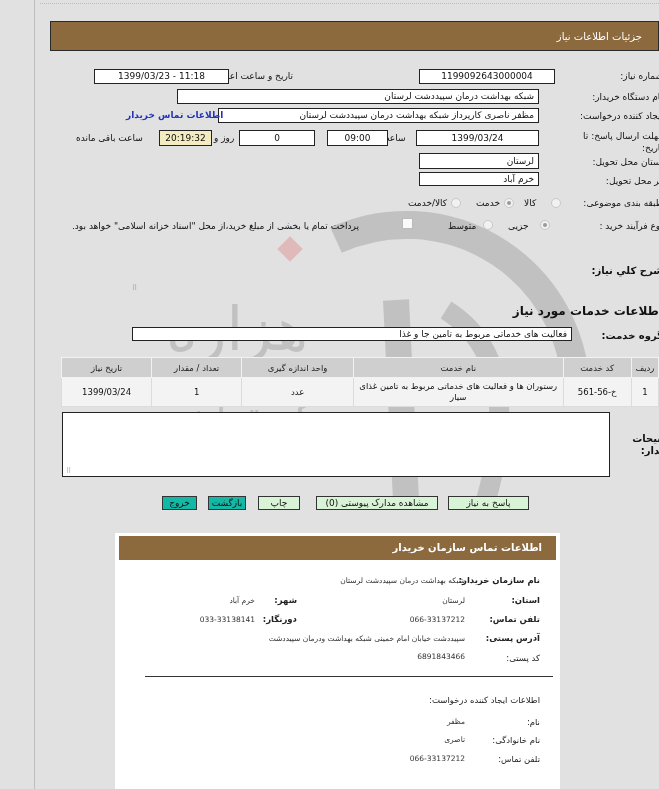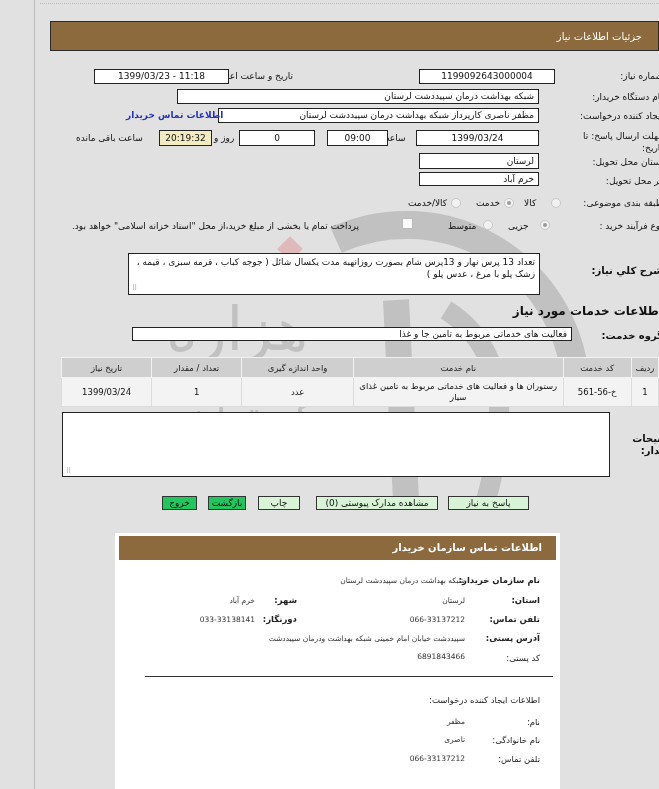--- a/index.html
+++ b/index.html
@@ -18,21 +18,21 @@
   .yellow{background:#f3ecc0;}
   .radio{position:absolute;width:10px;height:10px;border-radius:50%;border:1px solid #c8c8c8;background:#f1f1f1;box-sizing:border-box;}
   .radio.on::after{content:"";position:absolute;left:2px;top:2px;width:4px;height:4px;border-radius:50%;background:#9a9a9a;}
   .chk{position:absolute;width:11px;height:11px;border:1px solid #bbb;background:#fafafa;box-sizing:border-box;}
   .bold{font-weight:bold;}
   table.svc{position:absolute;left:25px;top:357px;width:598px;border-collapse:collapse;font-size:8.5px;direction:rtl;}
   table.svc th{background:#cfcfcf;font-weight:normal;height:17px;border:1px solid #f2f2f2;color:#222;}
   table.svc td{background:#f3f3f3;height:26px;text-align:center;border:1px solid #dcdcdc;}
   .btn{position:absolute;height:14px;border:1px solid #333;box-sizing:border-box;font-size:9px;text-align:center;line-height:12px;direction:rtl;}
   .btn.g{background:#d9f3d6;}
-  .btn.p{background:#22c55e;}
+  .btn.p{background:#14b8a6;}
   .card{position:absolute;left:115px;top:533px;width:445px;height:256px;background:#fff;}
   .card-h{position:absolute;left:4px;top:3px;width:437px;height:24px;background:#8c6a3e;color:#fff;font-size:10px;font-weight:bold;direction:rtl;}
   .card-h span{position:absolute;right:14px;top:6px;}
   .c-l{position:absolute;font-size:8.5px;font-weight:bold;direction:rtl;text-align:right;white-space:nowrap;color:#222;}
   .c-v{position:absolute;font-size:7.5px;direction:rtl;text-align:right;white-space:nowrap;color:#333;}
   .hr{position:absolute;left:30px;width:408px;border-top:1px solid #333;}
   .watermark{position:absolute;left:70px;top:200px;width:560px;height:320px;pointer-events:none;opacity:.22;}
   .resize{position:absolute;font-size:7px;color:#999;}
 </style>
 </head>
@@ -93,23 +93,20 @@
 
   <div class="abs lbl" style="right:20px;top:221px;">نوع فرآیند خرید :</div>
   <div class="radio on" style="left:504px;top:220px;"></div>
   <div class="abs lbl" style="left:472px;top:221px;">جزیی</div>
   <div class="radio" style="left:447px;top:220px;"></div>
   <div class="abs lbl" style="left:412px;top:221px;">متوسط</div>
   <div class="chk" style="left:366px;top:218px;"></div>
   <div class="abs lbl" style="left:36px;top:221px;">پرداخت تمام یا بخشی از مبلغ خرید،از محل "اسناد خزانه اسلامی" خواهد بود.</div>
 
   <div class="abs lbl bold" style="right:20px;top:265px;font-size:10px;">شرح کلي نياز:</div>
-  <div class="box r" style="left:92px;top:253px;width:412px;height:42px;white-space:normal;line-height:12px;padding-top:2px;">
-    <span>تعداد 13 پرس نهار و 13پرس شام بصورت روزانهبه مدت یکسال شائل ( جوجه کباب ، قرمه سبزی ، قیمه ، زشک پلو با مرغ ، عدس پلو )</span>
-  </div>
   <div class="resize" style="left:96px;top:284px;">⠿</div>
 
   <div class="abs lbl bold" style="right:20px;top:304px;font-size:12px;">اطلاعات خدمات مورد نیاز</div>
   <div class="abs lbl bold" style="right:20px;top:330px;font-size:10px;">گروه خدمت:</div>
   <div class="box r" style="left:96px;top:327px;width:440px;height:14px;line-height:12px;">فعالیت های خدماتی مربوط به تامین جا و غذا</div>
 
   <table class="svc">
     <thead>
       <tr>
         <th style="width:22px;">ردیف</th>

